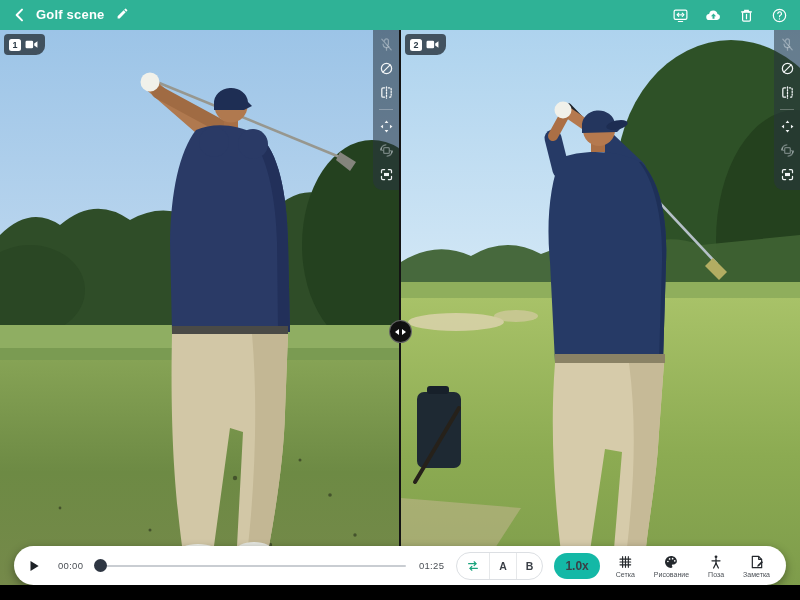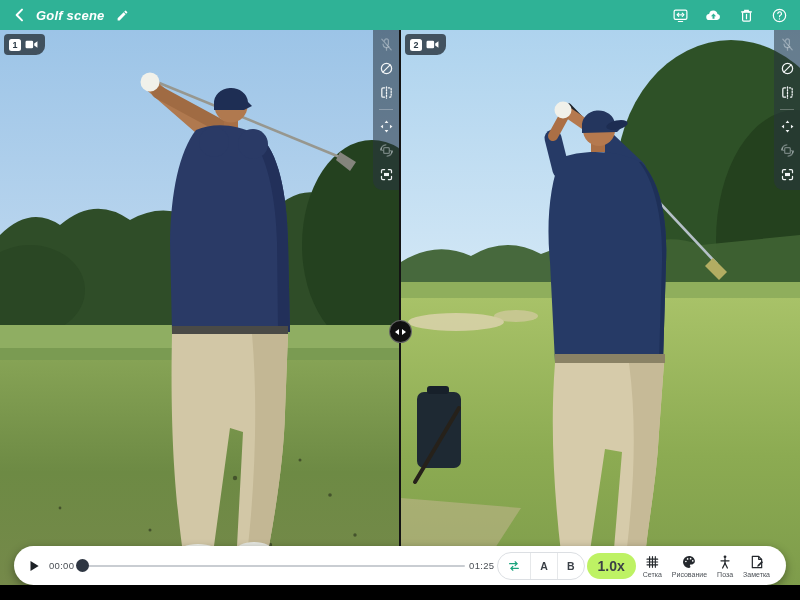--- a/index.html
+++ b/index.html
@@ -3,21 +3,21 @@
 <meta charset="utf-8">
 <style>
   html,body{margin:0;padding:0;}
   body{width:800px;height:600px;position:relative;overflow:hidden;background:#000;
        font-family:"Liberation Sans", sans-serif;-webkit-font-smoothing:antialiased;}
   svg{display:block;}
 
   
   .header{position:absolute;top:0;left:0;right:0;height:30px;background:#2FB296;
           display:flex;align-items:center;padding:0 12px;z-index:50;color:#fff;}
-  .hdr-left{display:flex;align-items:center;gap:8px;font-style:italic;}
+  .hdr-left{display:flex;gap:8px;}
   .back-btn{width:16px;height:16px;cursor:pointer;}
   .hdr-title{font-size:13px;font-weight:bold;letter-spacing:.2px;}
   .edit-btn{width:13px;height:13px;margin-left:4px;cursor:pointer;}
   .hdr-right{margin-left:auto;display:flex;align-items:center;gap:16px;}
   .hdr-icon{width:17px;height:17px;cursor:pointer;}
 
   
   .stage{position:absolute;top:30px;left:0;width:800px;height:555px;background:#000;}
   .panel{position:absolute;top:0;height:555px;overflow:hidden;}
   .panel.left{left:0;width:399px;}
@@ -45,35 +45,35 @@
   .st-icon{width:15px;height:15px;color:#f2f5f6;cursor:pointer;}
   .st-icon.dim{color:rgba(225,232,236,.42);}
   .st-sep{width:14px;height:1px;background:rgba(255,255,255,.28);}
 
   
   .bottom-strip{position:absolute;left:0;top:585px;width:800px;height:15px;background:#000;}
 
   
   .controls{position:absolute;left:14px;top:546px;width:772px;height:39px;background:#fff;
        border-radius:24px;z-index:60;display:flex;align-items:center;padding:0 13px;box-sizing:border-box;
-       box-shadow:0 3px 10px rgba(0,0,0,.38);}
+       gap:9px;box-shadow:0 3px 10px rgba(0,0,0,.38);}
   .play-btn{width:14px;height:14px;cursor:pointer;flex:none;}
   .time{font-size:9.5px;color:#4a4f55;flex:none;letter-spacing:.3px;}
   .time.cur{margin-left:8px;}
   .slider{flex:1;height:14px;position:relative;cursor:pointer;margin:0 4px;}
   .slider .track{position:absolute;top:6px;left:0;right:0;height:2px;background:#c9cdd2;border-radius:1px;}
   .slider .dot{position:absolute;top:.5px;width:13px;height:13px;border-radius:50%;background:#2e3642;margin-left:-2px;}
   .ab-group{flex:none;display:flex;align-items:center;height:26px;border:1px solid #dcdfe3;
        border-radius:14px;overflow:hidden;margin-left:3px;}
   .ab-seg{padding:0 9px;height:100%;display:flex;align-items:center;justify-content:center;
        font-size:10.5px;font-weight:bold;color:#3a3f46;cursor:pointer;}
   .ab-seg + .ab-seg{border-left:1px solid #e6e8ea;}
   .ab-loop-ic{width:14px;height:14px;color:#1BA47D;}
-  .speed-pill{flex:none;height:26px;padding:0 11px;background:#bef264;border-radius:14px;
-       display:flex;align-items:center;font-size:14px;font-weight:bold;color:#3a3f46;cursor:pointer;margin-left:2px;}
+  .speed-pill{flex:none;height:26px;padding:0 11px;background:#14b8a6;border-radius:14px;
+       display:flex;align-items:center;font-size:12px;font-weight:bold;color:#3a3f46;cursor:pointer;margin-left:2px;}
   .tool-btn{flex:none;display:flex;flex-direction:column;align-items:center;gap:1px;cursor:pointer;
        padding:0 3px;margin-left:4px;}
   .tool-btn .ic{width:16px;height:16px;color:#24282d;}
   .tool-btn .lbl{font-size:7px;color:#4a4f55;white-space:nowrap;}
 </style>
 </head>
 <body>
 
 <div class="header">
   <div class="hdr-left">

